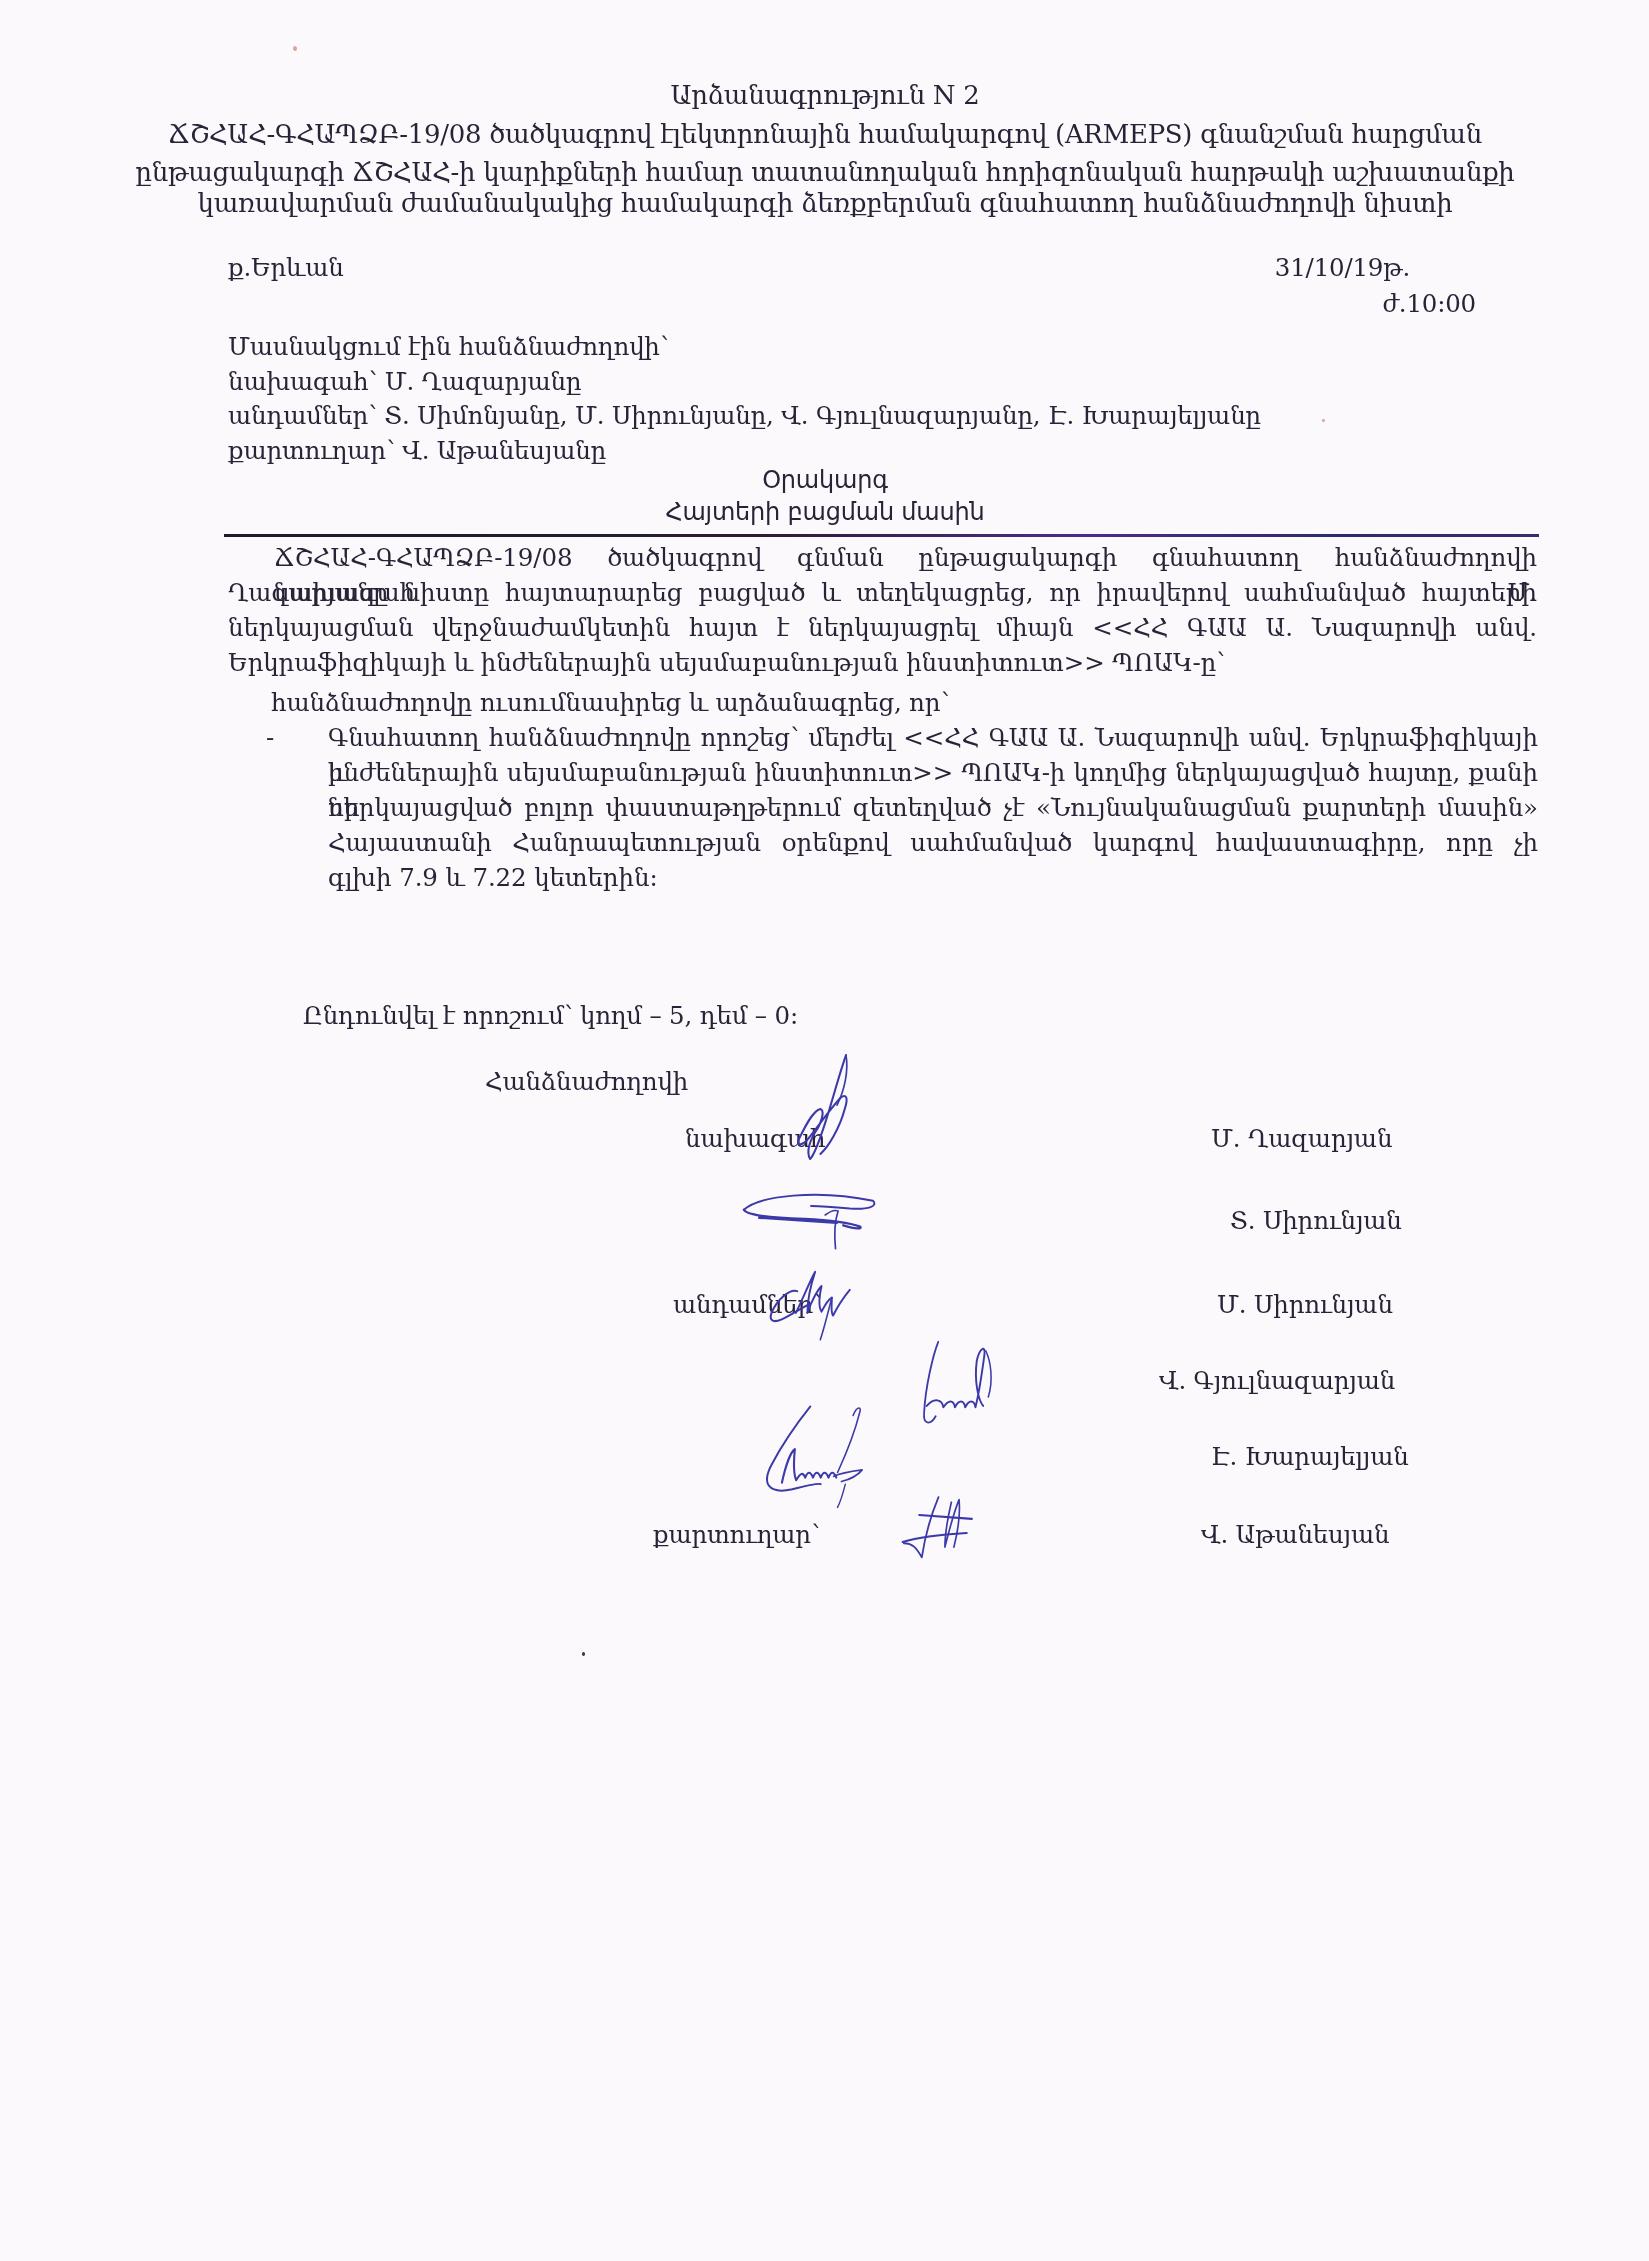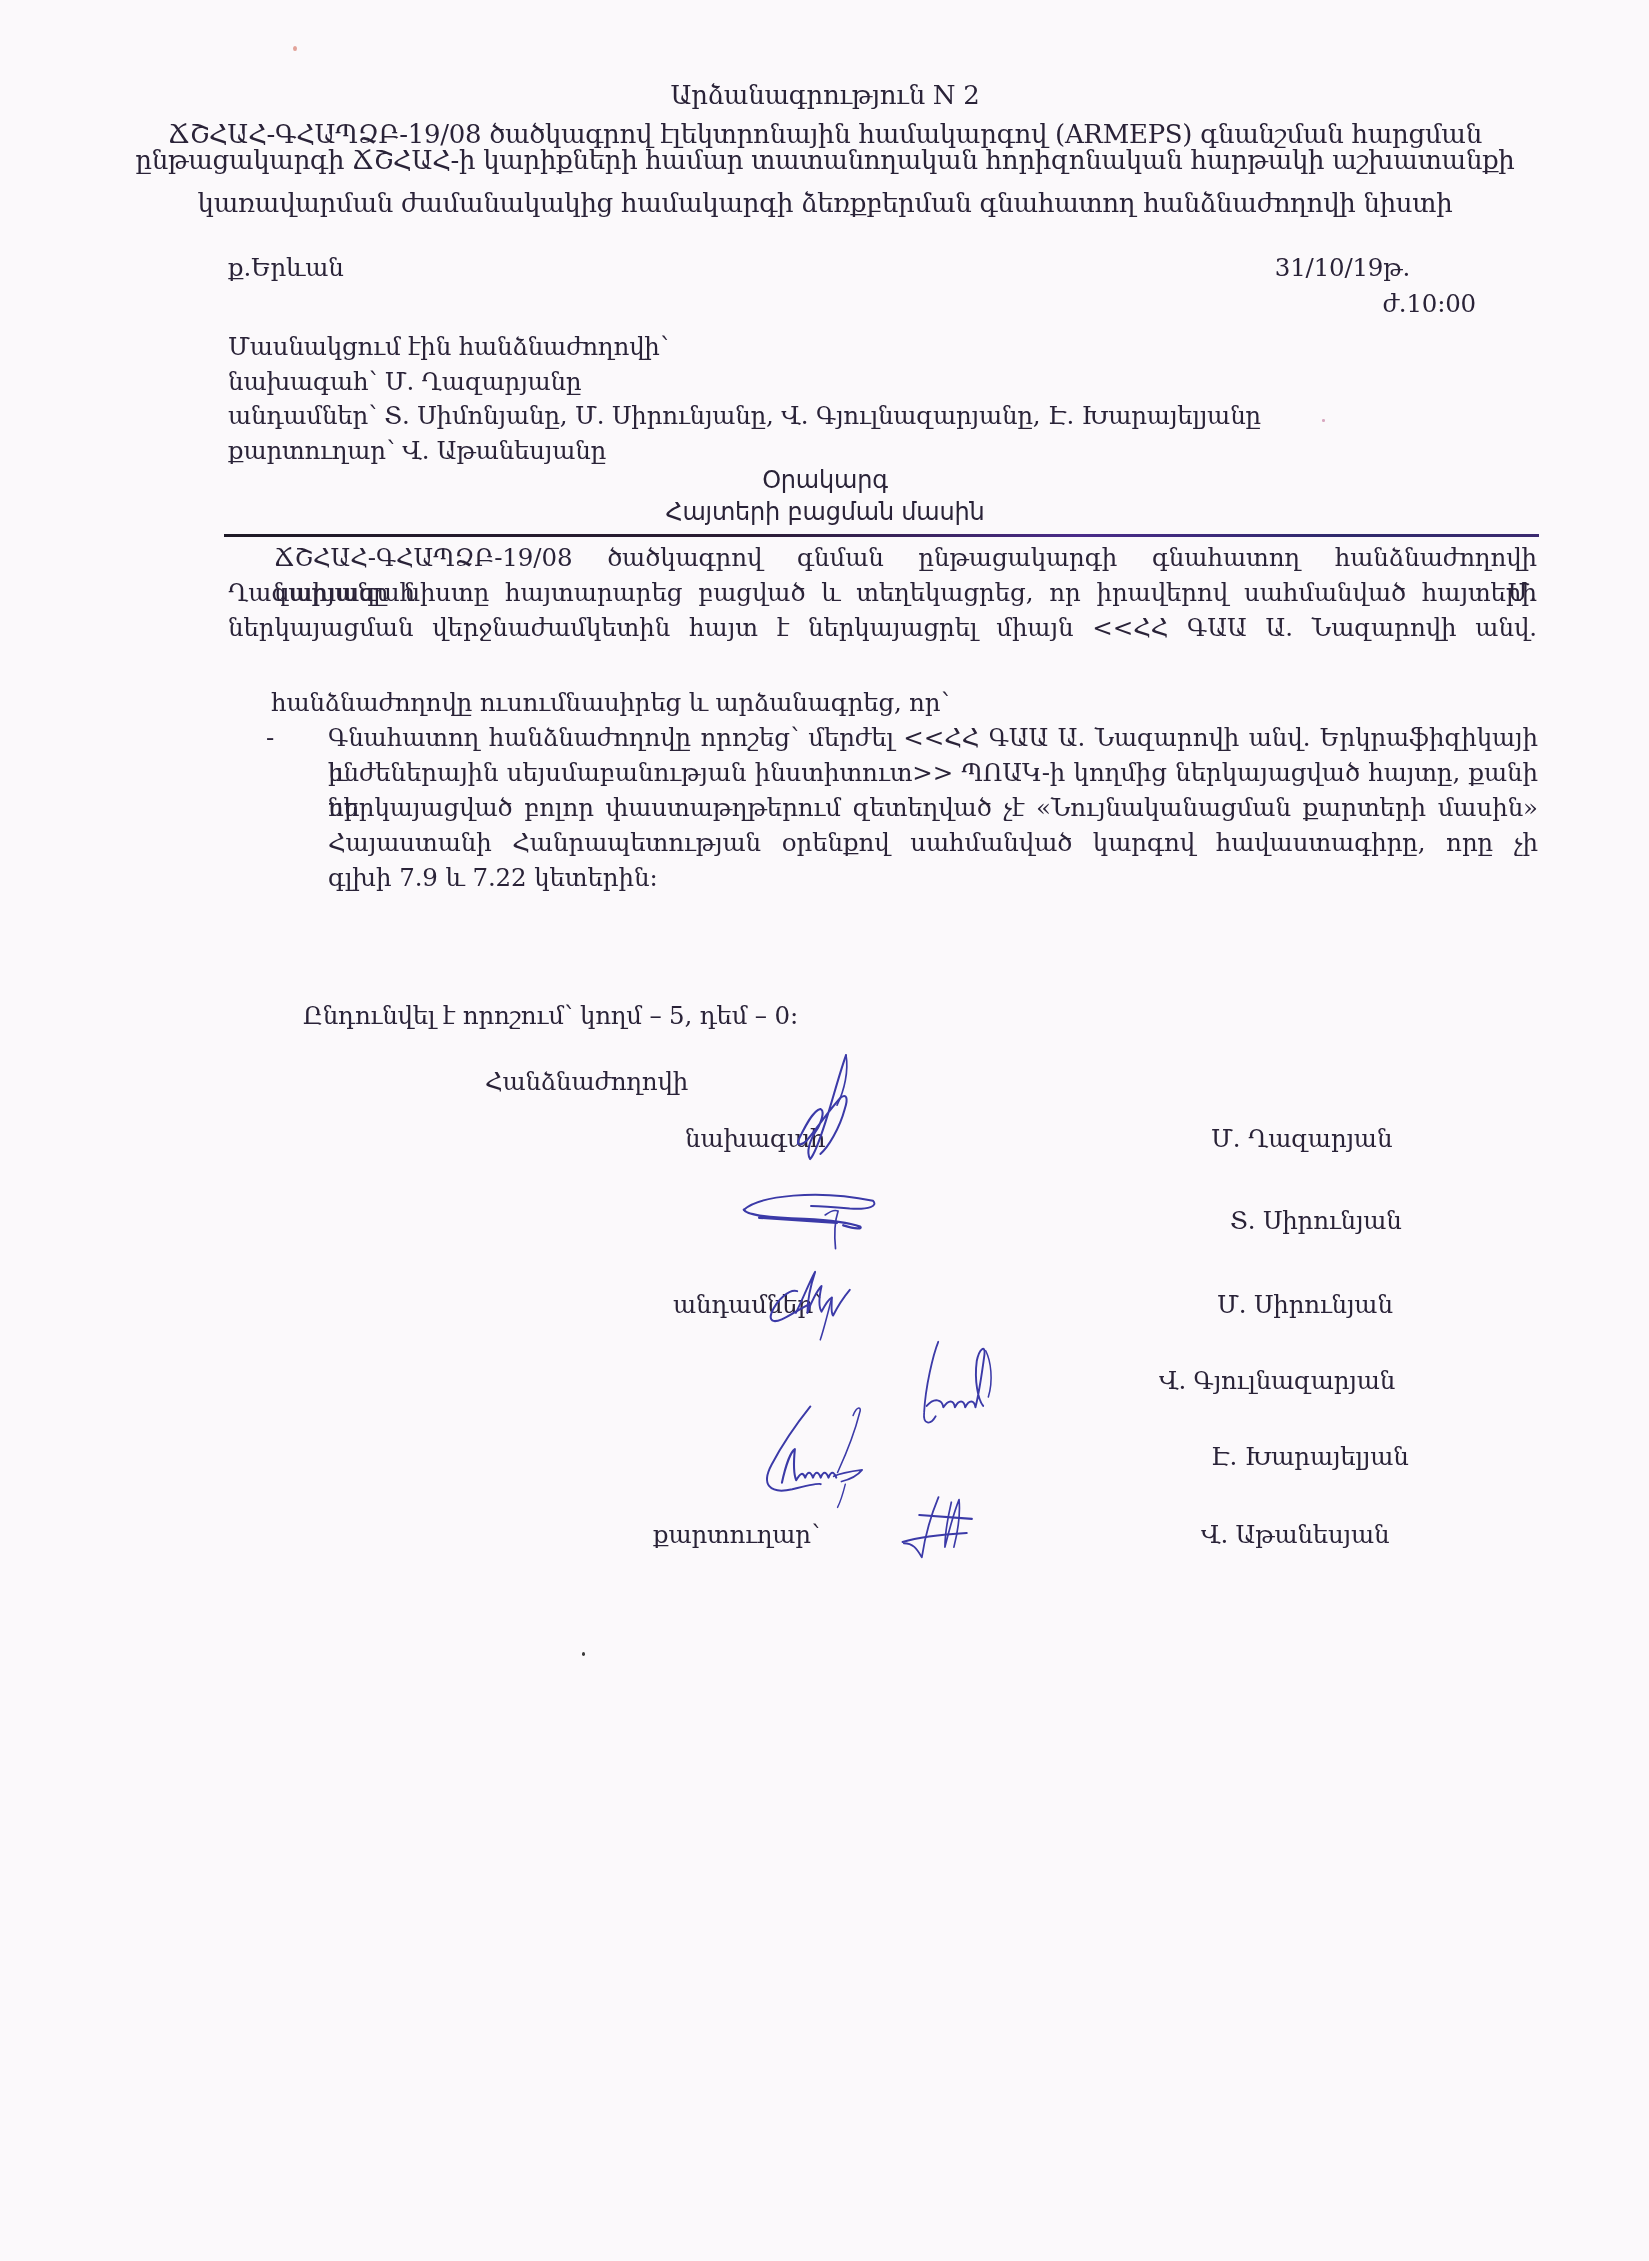--- a/index.html
+++ b/index.html
@@ -30,41 +30,42 @@
   svg.sig path { fill: none; stroke: #3b3aa8; stroke-linecap: round; stroke-linejoin: round; }
   .speck { position: absolute; border-radius: 50%; }
 </style>
 </head>
 <body>
 
 <div class="page">
 
   <div class="abs center hdr-line" style="left:0; width:1650px; top:76px;">Արձանագրություն N 2</div>
   <div class="abs center hdr-line" style="left:0; width:1650px; top:115px;">ՃՇՀԱՀ-ԳՀԱՊՁԲ-19/08  ծածկագրով էլեկտրոնային համակարգով (ARMEPS) գնանշման հարցման</div>
-  <div class="abs center hdr-line" style="left:0; width:1650px; top:141px;">ընթացակարգի ՃՇՀԱՀ-ի կարիքների համար տատանողական հորիզոնական հարթակի աշխատանքի</div>
+  <div class="abs center hdr-line" style="left:0; width:1650px; top:153px;">ընթացակարգի ՃՇՀԱՀ-ի կարիքների համար տատանողական հորիզոնական հարթակի աշխատանքի</div>
   <div class="abs center hdr-line" style="left:0; width:1650px; top:184px;">կառավարման ժամանակակից համակարգի ձեռքբերման գնահատող հանձնաժողովի նիստի</div>
 
   <div class="abs t40" style="left:228px; top:250px;">ք.Երևան</div>
   <div class="abs t40" style="right:240px; top:250px; text-align:right;">31/10/19թ.</div>
   <div class="abs t40" style="right:174px; top:286px; text-align:right;">ժ.10:00</div>
 
   <div class="abs t40" style="left:228px; top:329px;">Մասնակցում էին հանձնաժողովի՝</div>
   <div class="abs t40" style="left:228px; top:364px;">նախագահ՝ Մ. Ղազարյանը</div>
   <div class="abs t40" style="left:228px; top:398px;">անդամներ՝ Տ. Սիմոնյանը, Մ. Սիրունյանը, Վ. Գյուլնազարյանը, Է. Խարայելյանը</div>
   <div class="abs t40" style="left:228px; top:433px;">քարտուղար՝ Վ. Աթանեսյանը</div>
 
   <div class="abs center t40 sans" style="left:0; width:1650px; top:462px; font-size:24px;">Օրակարգ</div>
   <div class="abs center t40 sans" style="left:0; width:1650px; top:494px; font-size:24px;">Հայտերի բացման մասին</div>
 
   <div class="rule"></div>
 
   <div class="justify" style="left:228px; top:540px; width:1309px;">
     <span class="ln" style="padding-left:46px;">ՃՇՀԱՀ-ԳՀԱՊՁԲ-19/08 ծածկագրով գնման ընթացակարգի գնահատող հանձնաժողովի նախագահ Մ.</span>
     <span class="ln">Ղազարյանը նիստը հայտարարեց բացված և տեղեկացրեց, որ իրավերով սահմանված հայտերի</span>
     <span class="ln">ներկայացման վերջնաժամկետին հայտ է ներկայացրել միայն &lt;&lt;ՀՀ ԳԱԱ Ա. Նազարովի անվ.</span>
+    <span class="ln last">Երկրաֆիզիկայի և ինժեներային սեյսմաբանության ինստիտուտ&gt;&gt; ՊՈԱԿ-ը՝</span>
   </div>
   <div class="abs t40" style="left:271px; top:685px;">հանձնաժողովը ուսումնասիրեց և արձանագրեց, որ՝</div>
 
   <div class="abs t40" style="left:266px; top:720px;">-</div>
   <div class="justify" style="left:328px; top:720px; width:1210px;">
     <span class="ln">Գնահատող հանձնաժողովը որոշեց՝ մերժել &lt;&lt;ՀՀ ԳԱԱ Ա. Նազարովի անվ. Երկրաֆիզիկայի և</span>
     <span class="ln">ինժեներային սեյսմաբանության ինստիտուտ&gt;&gt; ՊՈԱԿ-ի կողմից ներկայացված հայտը, քանի որ</span>
     <span class="ln">ներկայացված բոլոր փաստաթղթերում զետեղված չէ «Նույնականացման քարտերի մասին»</span>
     <span class="ln">Հայաստանի Հանրապետության օրենքով սահմանված կարգով հավաստագիրը, որը չի</span>
     <span class="ln last">գլխի 7.9 և 7.22 կետերին:</span>

